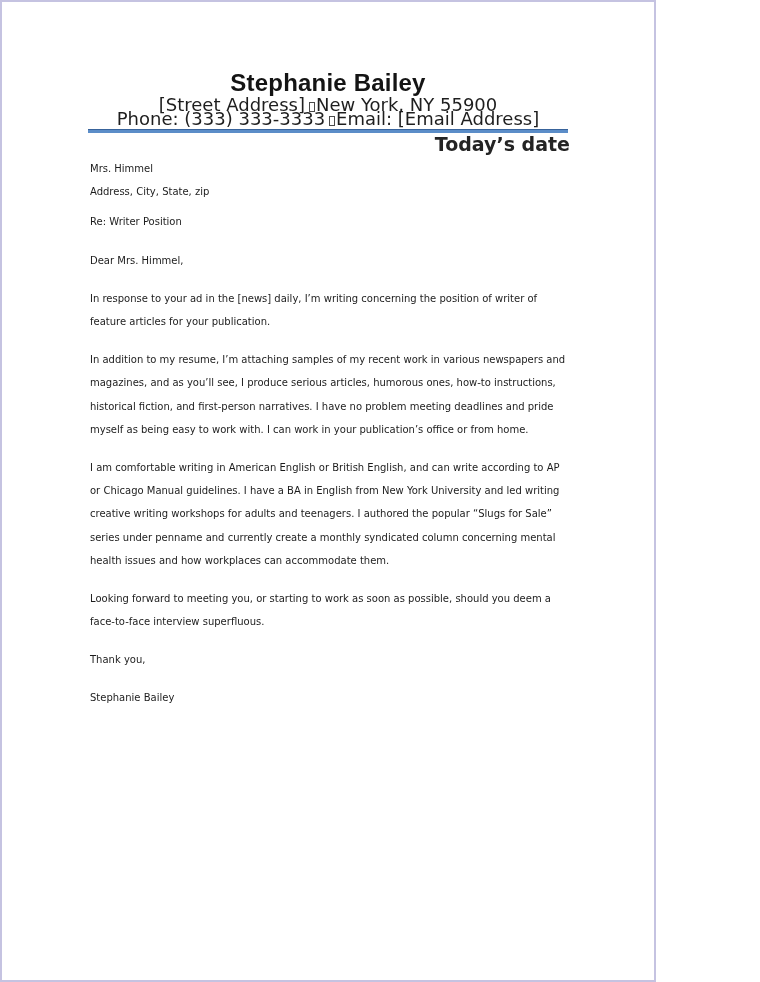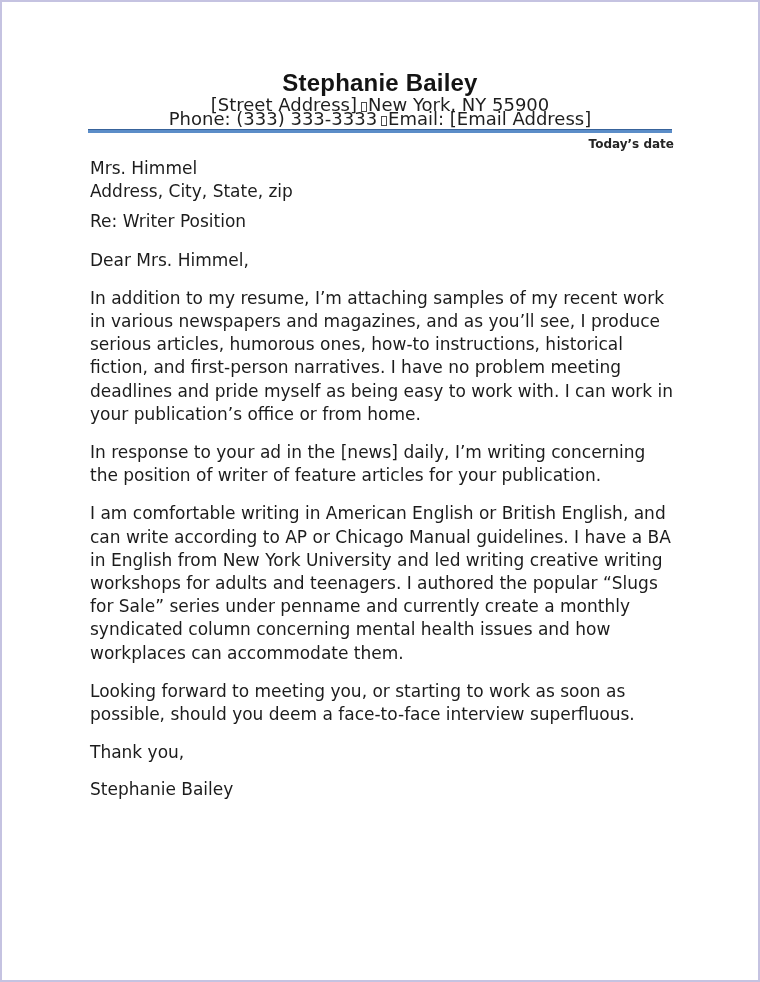--- a/index.html
+++ b/index.html
@@ -2,21 +2,21 @@
 <html style="--border-color: #c5c3e1; --rule-color: #5b8dc8;"><head>
 <meta charset="utf-8">
 <style>
   html, body {
     margin: 0;
     padding: 0;
     background: #ffffff;
   }
   .page {
     position: relative;
-    width: 760px;
+    width: 656px;
     height: 982px;
     box-sizing: border-box;
     border: 2px solid var(--border-color, #c5c3e1);
     background: #ffffff;
     font-family: "DejaVu Sans", sans-serif;
     color: #1c1c1c;
     overflow: hidden;
   }
   .header {
     text-align: center;
@@ -46,27 +46,27 @@
   .rule {
     height: 3px;
     background: var(--rule-color, #5b8dc8);
     border-top: 1px solid #38639b;
     margin: 3px 86px 0 86px;
   }
   .date-line {
     margin: 1px 84px 0 88px;
     text-align: right;
     font-weight: 700;
-    font-size: 12px;
+    font-size: 19px;
     line-height: 20px;
     color: #242424;
   }
   .content {
     margin: 0 84px 0 88px;
-    font-size: 17px;
+    font-size: 10px;
     line-height: 23.2px;
   }
   .content p {
     margin: 15px 0 0 0;
   }
   .recipient {
     margin-top: 3px;
   }
   .recipient div {
     line-height: 23.2px;
@@ -101,22 +101,22 @@
 
     <div class="recipient">
       <div>Mrs. Himmel</div>
       <div>Address, City, State, zip</div>
     </div>
 
     <p class="subject">Re: Writer Position</p>
 
     <p>Dear Mrs. Himmel,</p>
 
+    <p>In response to your ad in the [news] daily, I’m writing concerning the position of writer of feature articles for your publication.</p>
     <p>In addition to my resume, I’m attaching samples of my recent work in various newspapers and magazines, and as you’ll see, I produce serious articles, humorous ones, how-to instructions, historical fiction, and first-person narratives. I have no problem meeting deadlines and pride myself as being easy to work with. I can work in your publication’s office or from home.</p>
-    <p>In response to your ad in the [news] daily, I’m writing concerning the position of writer of feature articles for your publication.</p>
     <p>I am comfortable writing in American English or British English, and can write according to AP or Chicago Manual guidelines. I have a BA in English from New York University and led writing creative writing workshops for adults and teenagers. I authored the popular “Slugs for Sale” series under penname and currently create a monthly syndicated column concerning mental health issues and how workplaces can accommodate them.</p>
     <p>Looking forward to meeting you, or starting to work as soon as possible, should you deem a face-to-face interview superfluous.</p>
 
     <p>Thank you,</p>
 
     <p class="signature">Stephanie Bailey</p>
 
   </div>
 
 </div>

